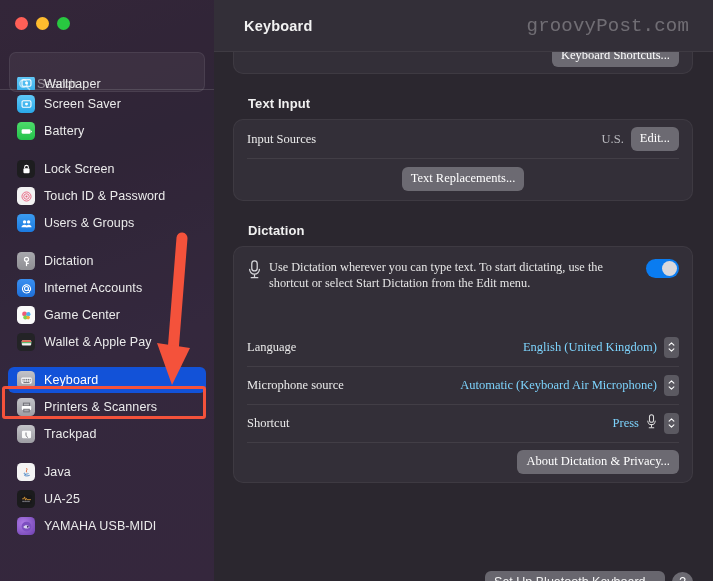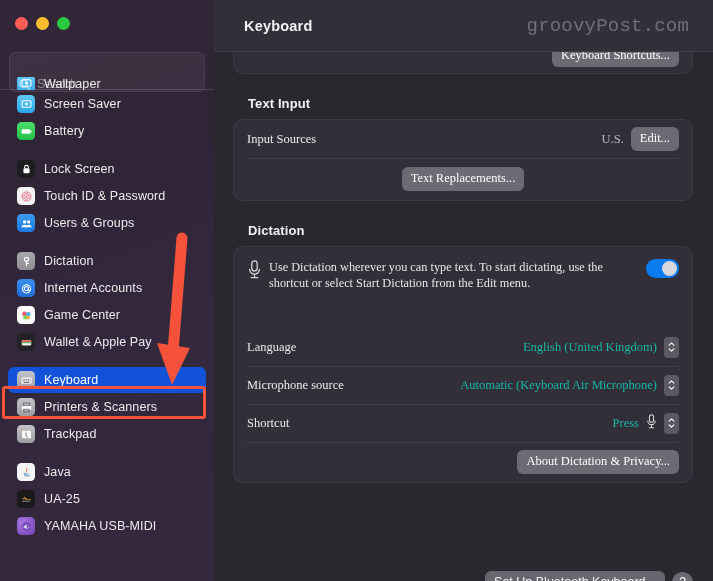--- a/index.html
+++ b/index.html
@@ -234,21 +234,21 @@
     background: rgba(255,255,255,0.075);
   }
   .row-label {
     font-size: 12.5px;
     color: #ebebeb;
     white-space: nowrap;
   }
   .spacer { flex: 1 1 auto; }
   .row-value {
     font-size: 12.5px;
-    color: #14b8a6;
+    color: #7dd3fc;
     white-space: nowrap;
     margin-right: 7px;
   }
   .row-value.dim { color: #b9b9be; }
 
   .btn {
     background: #6c6a72;
     color: #ffffff;
     font-size: 12.5px;
     border: none;

